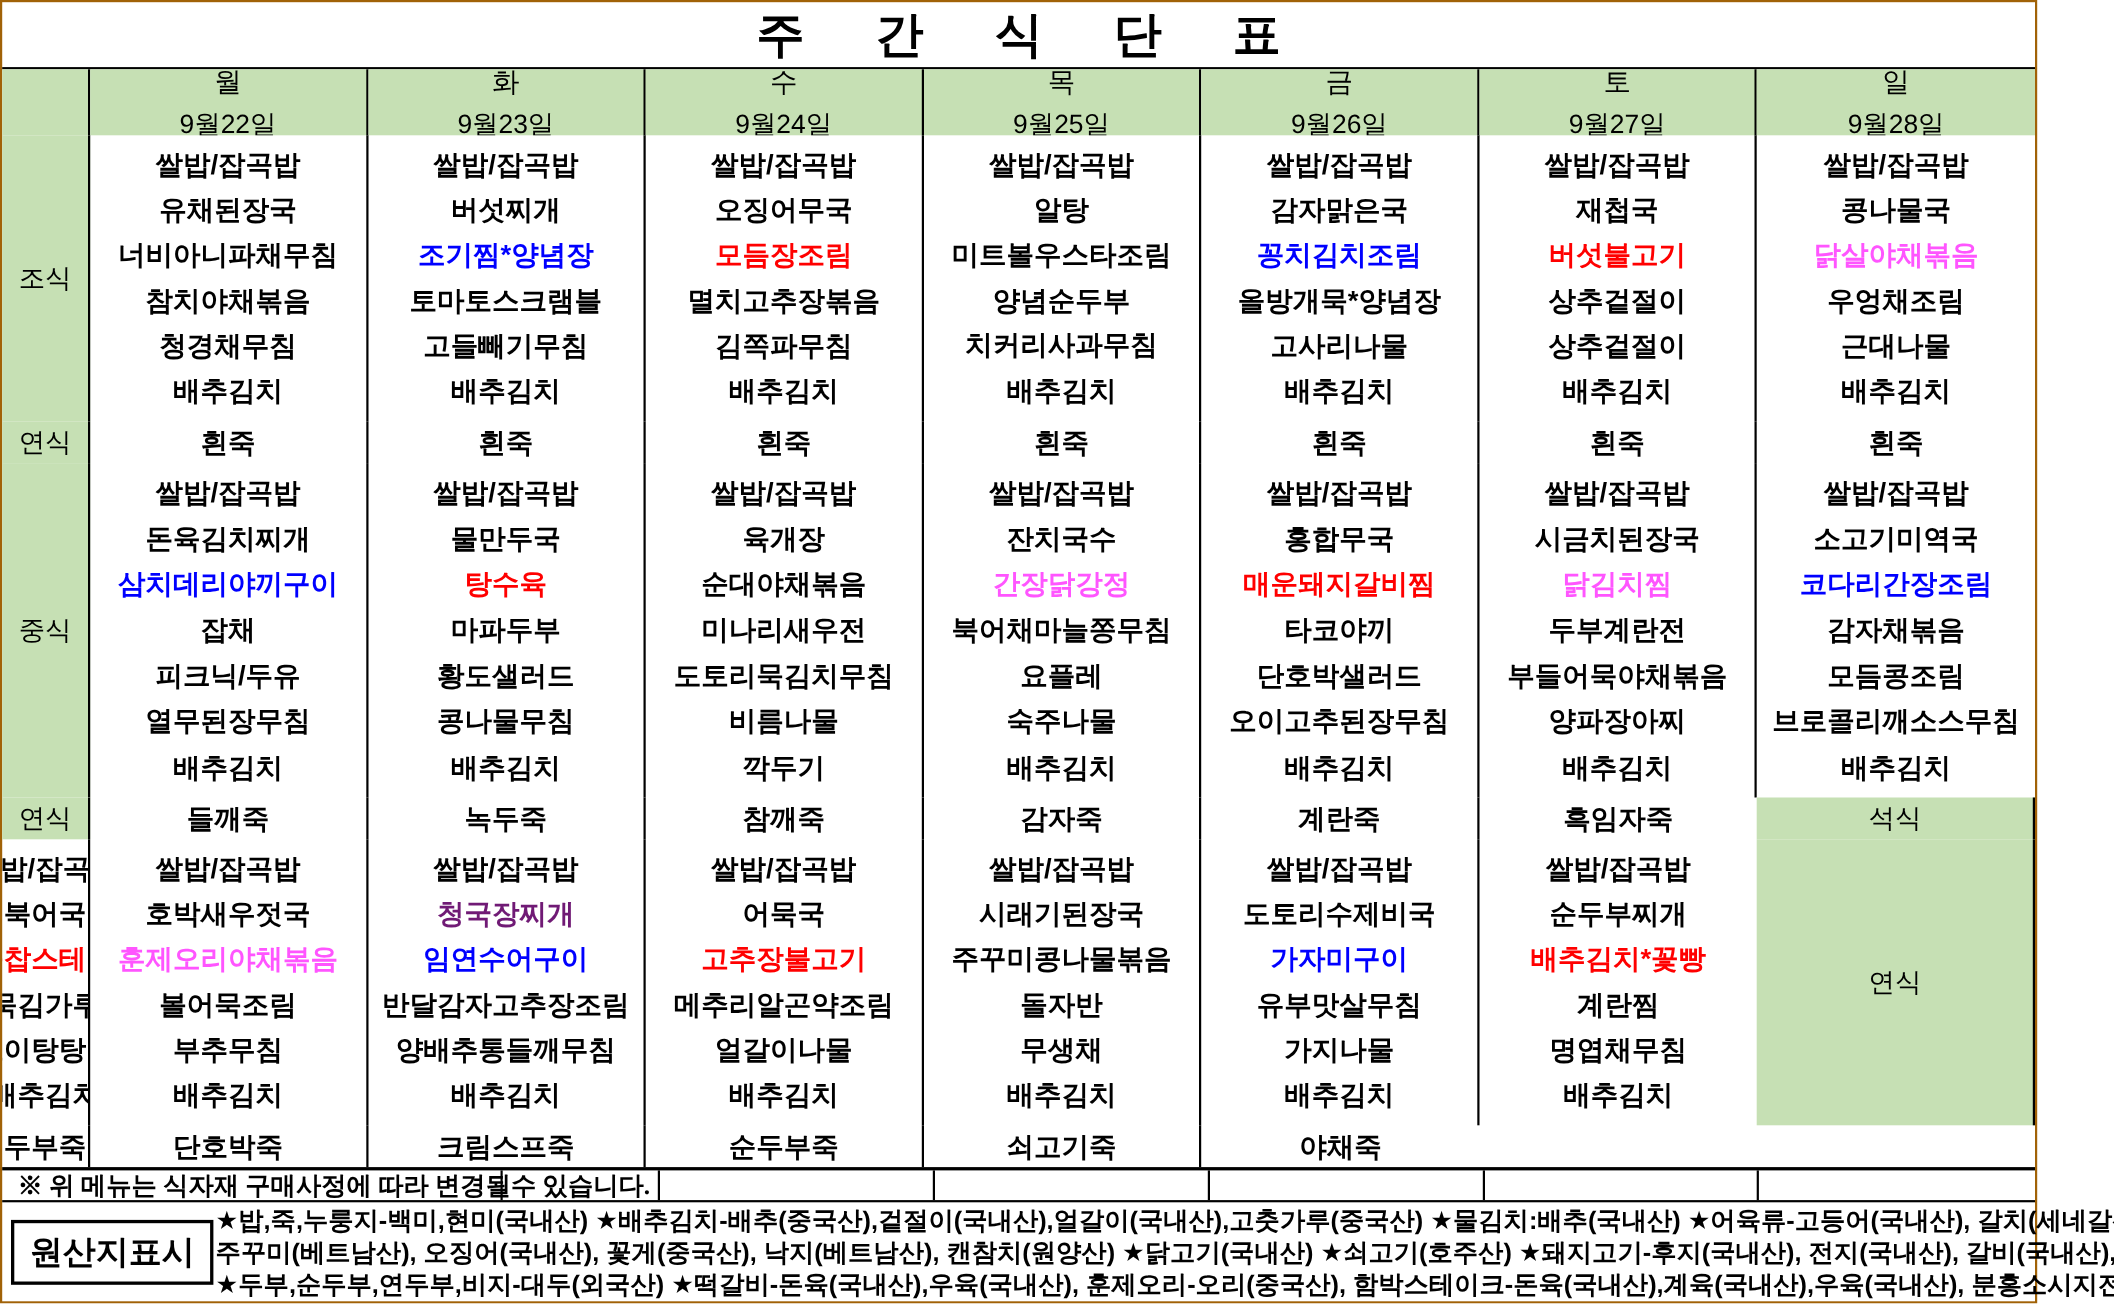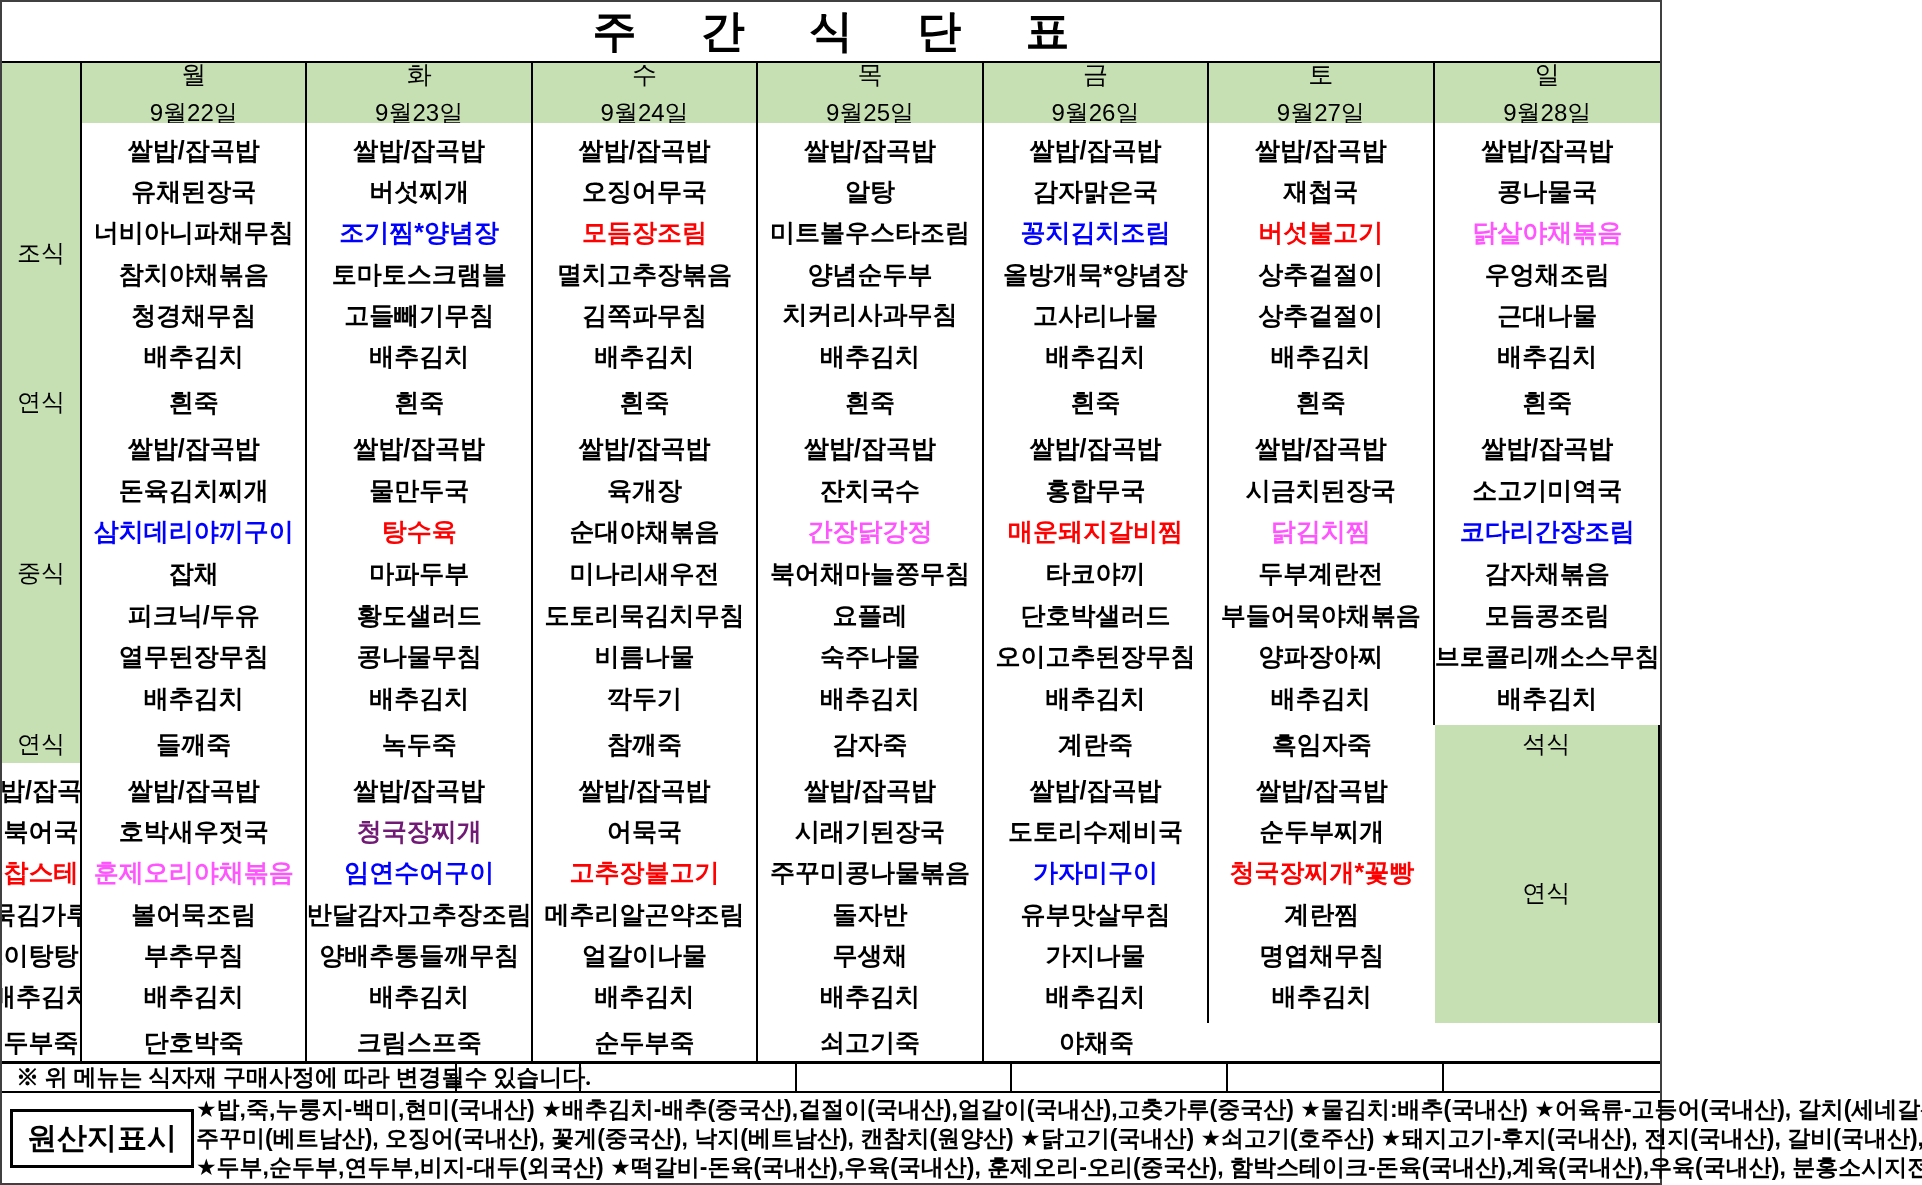--- a/index.html
+++ b/index.html
@@ -1,17 +1,17 @@
 <!DOCTYPE html>
 <html><head>
 <meta charset="utf-8">
 <style>
   html,body{margin:0;padding:0;background:#fff;}
   body{width:1922px;height:1185px;font-family:"Liberation Sans","DejaVu Sans",sans-serif;color:#000;}
-  .sheet{position:relative;width:1662px;height:1185px;box-sizing:border-box;border:2px solid #404040;display:flex;flex-direction:column;}
+  .sheet{position:relative;width:1852px;height:1185px;box-sizing:border-box;border:2px solid #a16207;display:flex;flex-direction:column;}
   .title-row{height:62px;box-sizing:border-box;display:flex;align-items:center;justify-content:center;border-bottom:2px solid #000;}
   .title{font-size:44px;font-weight:bold;letter-spacing:26px;text-indent:26px;}
   .grid{display:grid;grid-template-columns:80px repeat(7,1fr);grid-template-rows:60px 260px 38px 304px 38px 260px 38px;}
   .cell{box-sizing:border-box;border-right:2px solid #000;display:flex;flex-direction:column;justify-content:space-around;align-items:center;overflow:hidden;}
   .cell.lastcol{border-right:none;}
   .labelcell{background:#C6E0B4;font-size:24px;justify-content:center;}
   .headcell{background:#C6E0B4;font-size:25px;justify-content:center;gap:6px;padding:4px 0;}
   .headcell .date{font-size:24px;}
   .mealcell{padding:6px 2px;}
   .item{font-size:25px;font-weight:bold;white-space:nowrap;line-height:1.2;}
@@ -244,21 +244,21 @@
         <div class="item" style="color: rgb(0, 0, 0);">쌀밥/잡곡밥</div>
         <div class="item" style="color: rgb(0, 0, 0);">도토리수제비국</div>
         <div class="item" style="color: rgb(0, 0, 255);">가자미구이</div>
         <div class="item" style="color: rgb(0, 0, 0);">유부맛살무침</div>
         <div class="item" style="color: rgb(0, 0, 0);">가지나물</div>
         <div class="item" style="color: rgb(0, 0, 0);">배추김치</div>
       </div>
       <div class="cell mealcell row-meal lastcol">
         <div class="item" style="color: rgb(0, 0, 0);">쌀밥/잡곡밥</div>
         <div class="item" style="color: rgb(0, 0, 0);">순두부찌개</div>
-        <div class="item" style="color: rgb(255, 0, 0);">청국장찌개*꽃빵</div>
+        <div class="item" style="color: rgb(255, 0, 0);">배추김치*꽃빵</div>
         <div class="item" style="color: rgb(0, 0, 0);">계란찜</div>
         <div class="item" style="color: rgb(0, 0, 0);">명엽채무침</div>
         <div class="item" style="color: rgb(0, 0, 0);">배추김치</div>
       </div>
       <div class="cell labelcell row-soft">연식</div>
       <div class="cell softcell row-soft">두부죽</div>
       <div class="cell softcell row-soft">단호박죽</div>
       <div class="cell softcell row-soft">크림스프죽</div>
       <div class="cell softcell row-soft">순두부죽</div>
       <div class="cell softcell row-soft">쇠고기죽</div>

